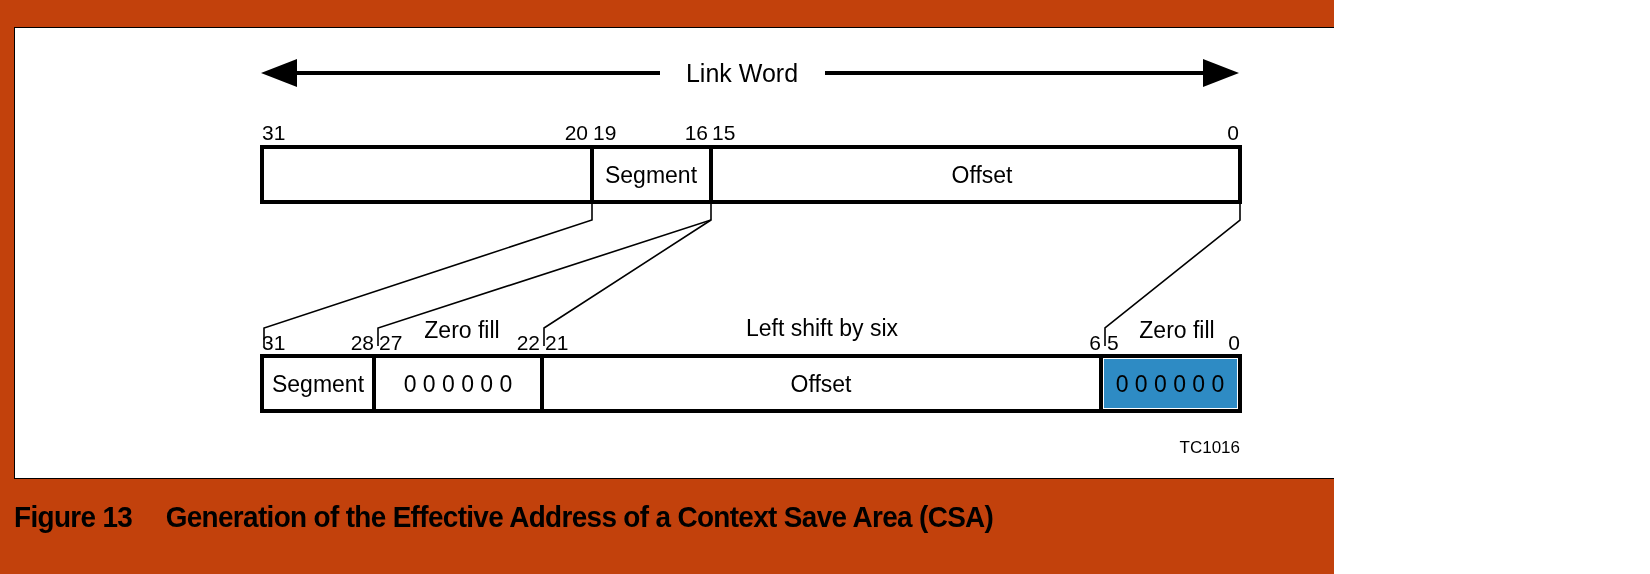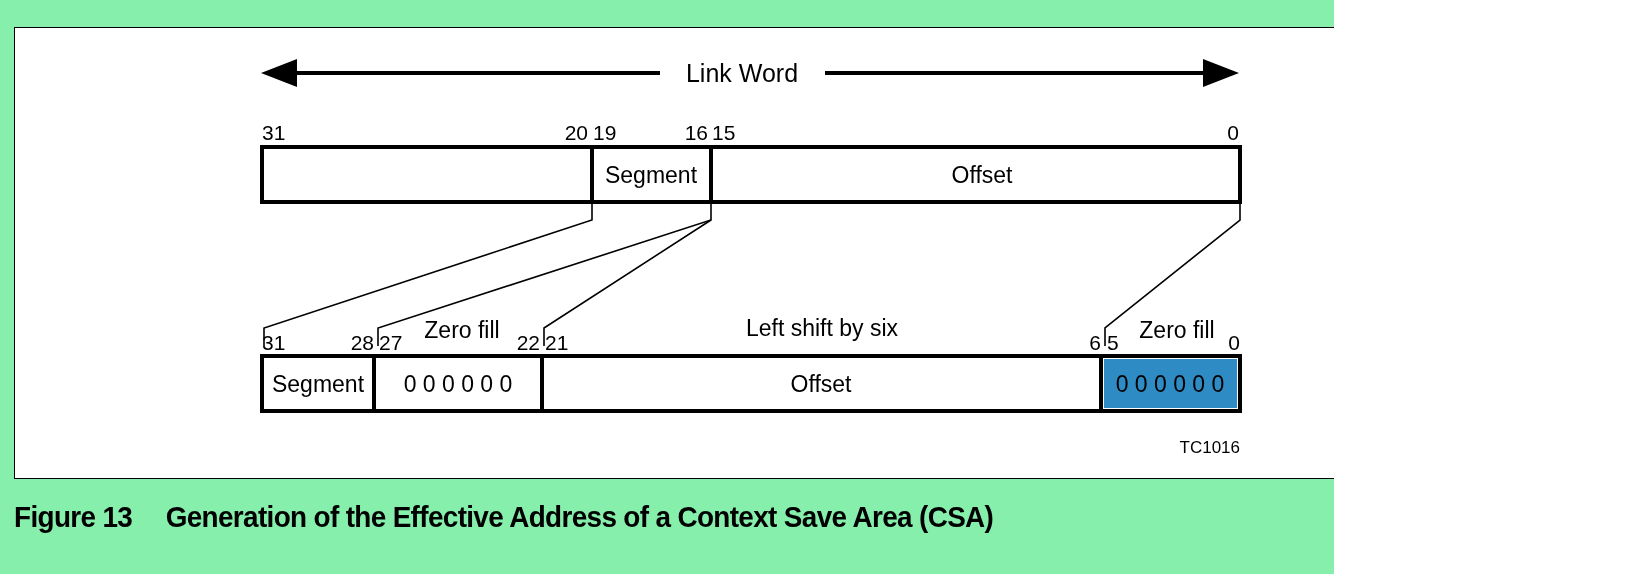--- a/index.html
+++ b/index.html
@@ -5,21 +5,21 @@
   html, body {
     margin: 0;
     padding: 0;
     background: #ffffff;
     font-family: "Liberation Sans", sans-serif;
   }
   #page {
     position: relative;
     width: 1334px;
     height: 574px;
-    background: #86efac;
+    background: #c2410c;
     overflow: hidden;
   }
   #figure-frame {
     position: absolute;
     left: 14px;
     top: 27px;
     width: 1516px;
     height: 452px;
     border: 1.5px solid #000000;
     background: #ffffff;

